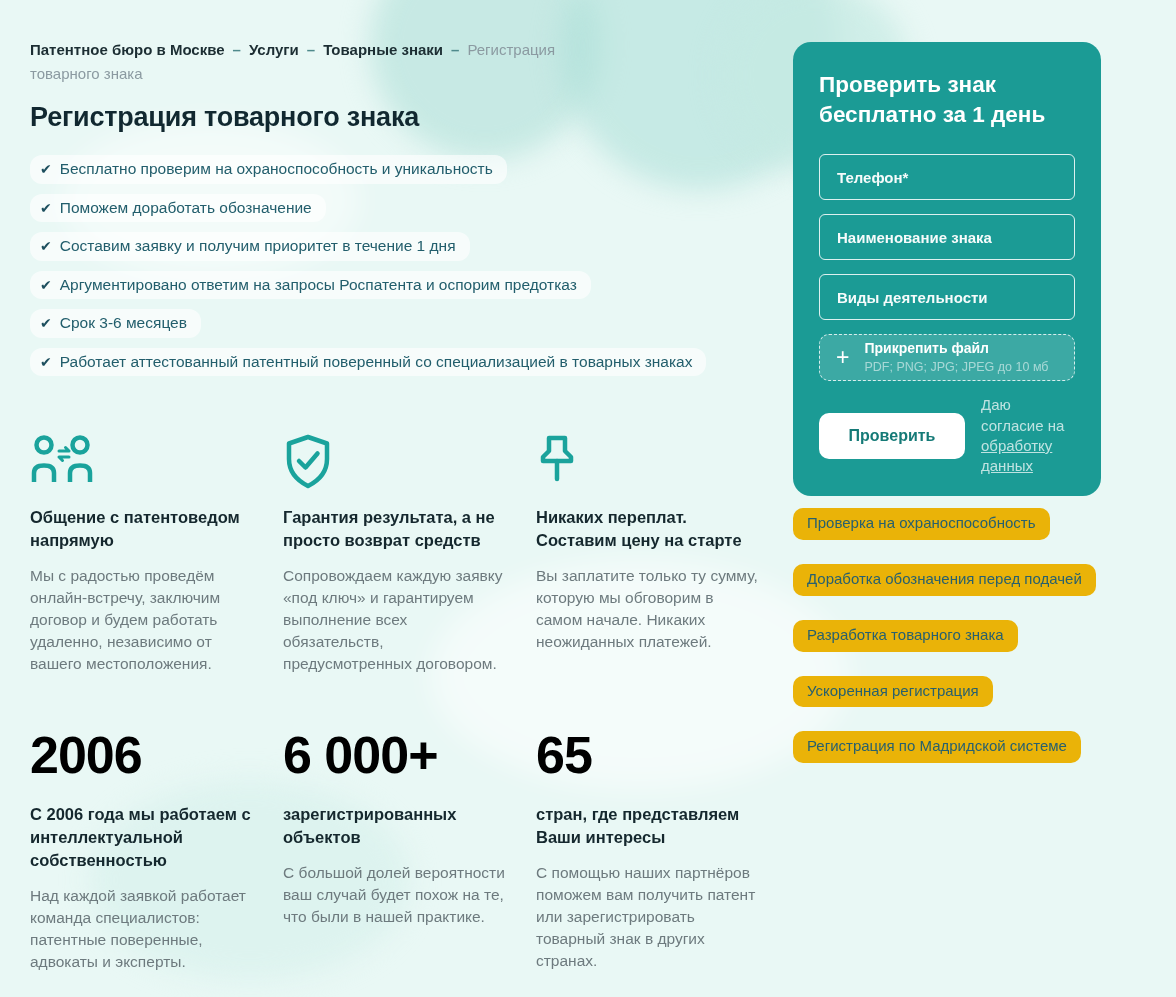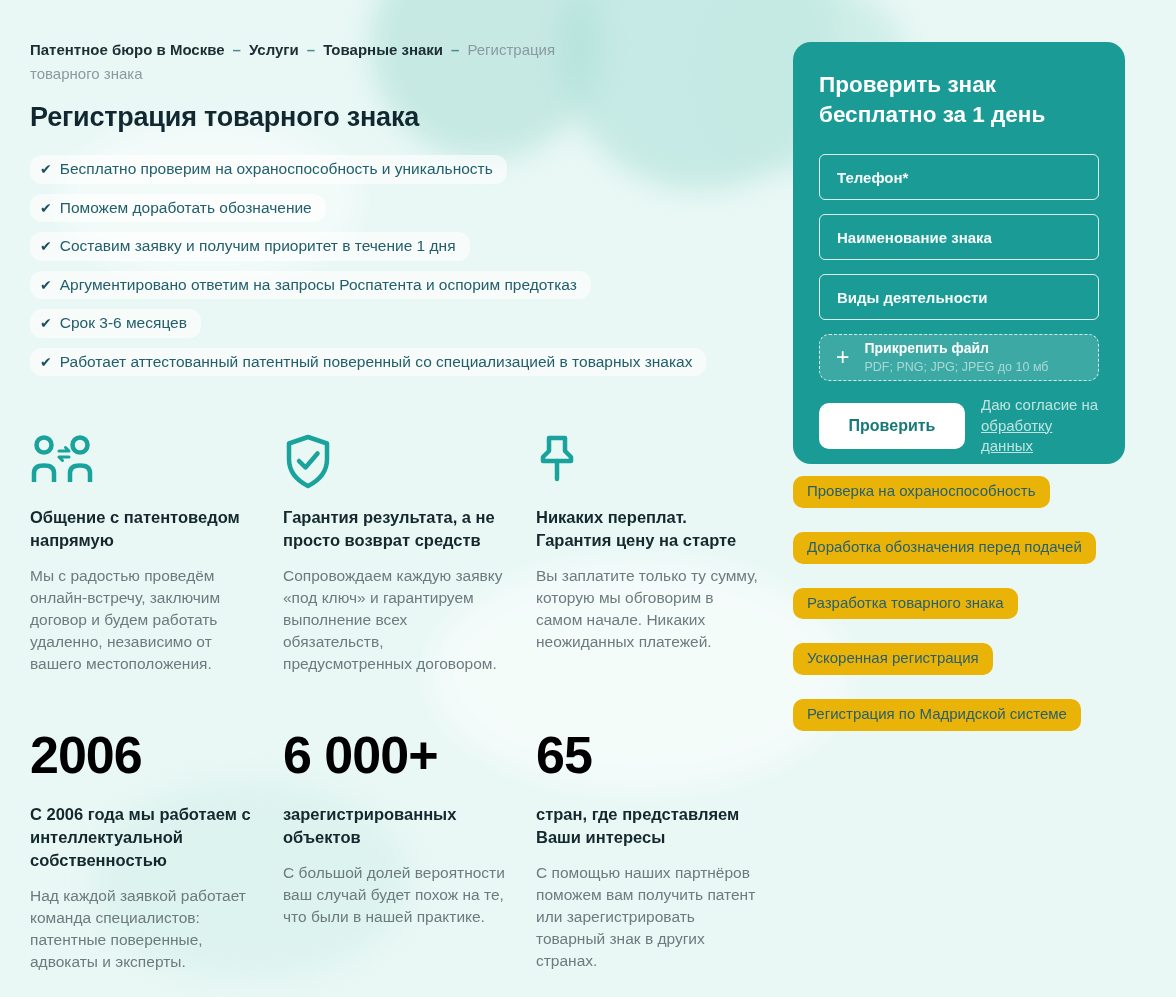--- a/index.html
+++ b/index.html
@@ -48,22 +48,22 @@
   .feature-icon { height:56px; margin-bottom:16px; display:flex; align-items:flex-start; }
   .feature-icon svg { stroke:#1aa39c; fill:none; stroke-width:4.5; stroke-linejoin:round; }
   .col-title { font-size:16.5px; font-weight:700; color:#15282e; line-height:1.4; margin:0 0 13px; }
   .col-text  { font-size:15.5px; color:#6d7a7e; line-height:1.42; margin:0; }
 
   .stats { margin-top:54px; }
   .stat-value { font-size:52px; font-weight:700; color:#000000; line-height:1; margin:0 0 22px; letter-spacing:-1px; }
 
   
   .card {
-    background:#1b9b95; border-radius:18px; padding:24px 26px 8px;
-    color:#fff; box-sizing:border-box; width:332px;
+    background:#1b9b95; border-radius:18px; padding:24px 26px 20px;
+    color:#fff; box-sizing:border-box; width:308px;
   }
   .card-title { font-size:22.5px; font-weight:700; line-height:1.34; margin:4px 0 24px; }
   .card-title span { display:block; }
   .field {
     display:block; width:100%; height:46px; box-sizing:border-box;
     background:transparent; border:1px solid rgba(255,255,255,0.85); border-radius:6px;
     padding:0 17px; margin-bottom:14px;
     color:#fff; font-size:15px; font-weight:700; font-family:"Liberation Sans", sans-serif;
     outline:none;
   }
@@ -147,21 +147,21 @@
         <h3 class="col-title">Гарантия результата, а не просто возврат средств</h3>
         <p class="col-text">Сопровождаем каждую заявку «под ключ» и гарантируем выполнение всех обязательств, предусмотренных договором.</p>
       </div>
       <div class="col">
         <div class="feature-icon">
           <svg width="42" height="56" viewBox="0 0 42 56">
             <path d="M13 4 H29 V17 L35 23 V27 H7 V23 L13 17 Z"></path>
             <path d="M21 27 V45" stroke-linecap="round"></path>
           </svg>
         </div>
-        <h3 class="col-title">Никаких переплат. Гарантия цену на старте</h3>
+        <h3 class="col-title">Никаких переплат. Составим цену на старте</h3>
         <p class="col-text">Вы заплатите только ту сумму, которую мы обговорим в самом начале. Никаких неожиданных платежей.</p>
       </div>
     </div>
 
     <div class="cols stats">
       <div class="col">
         <div class="stat-value">2006</div>
         <h3 class="col-title">С 2006 года мы работаем с интеллектуальной собственностью</h3>
         <p class="col-text">Над каждой заявкой работает команда специалистов: патентные поверенные, адвокаты и эксперты.</p>
       </div>

